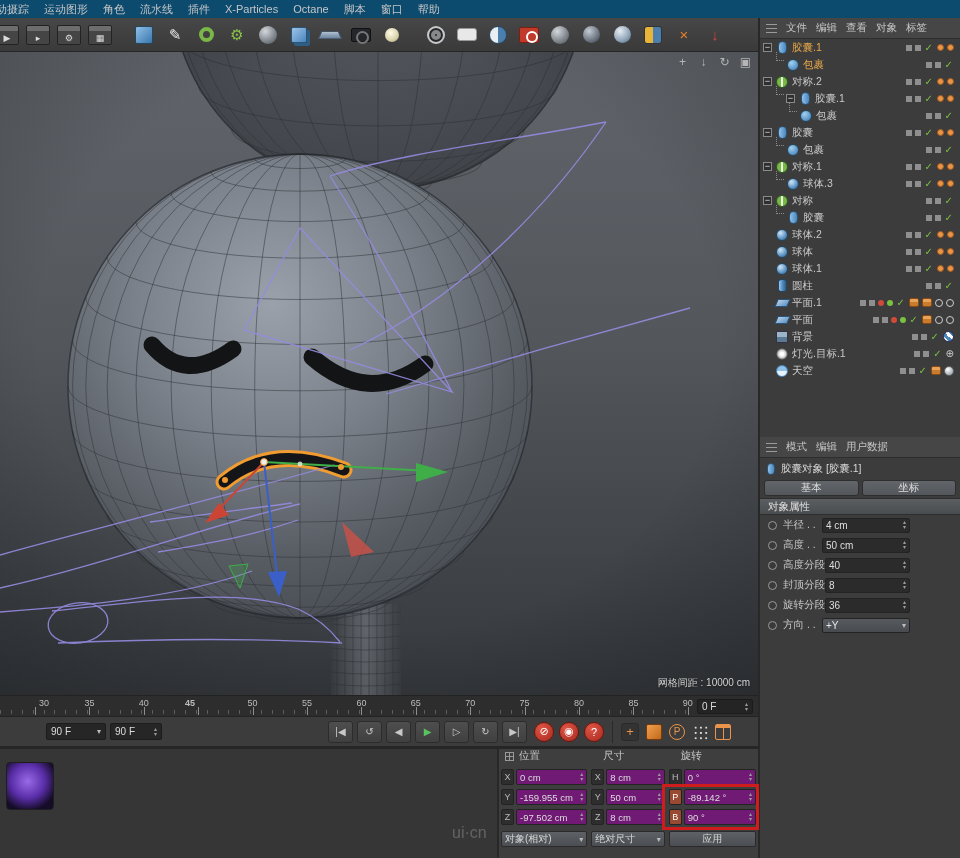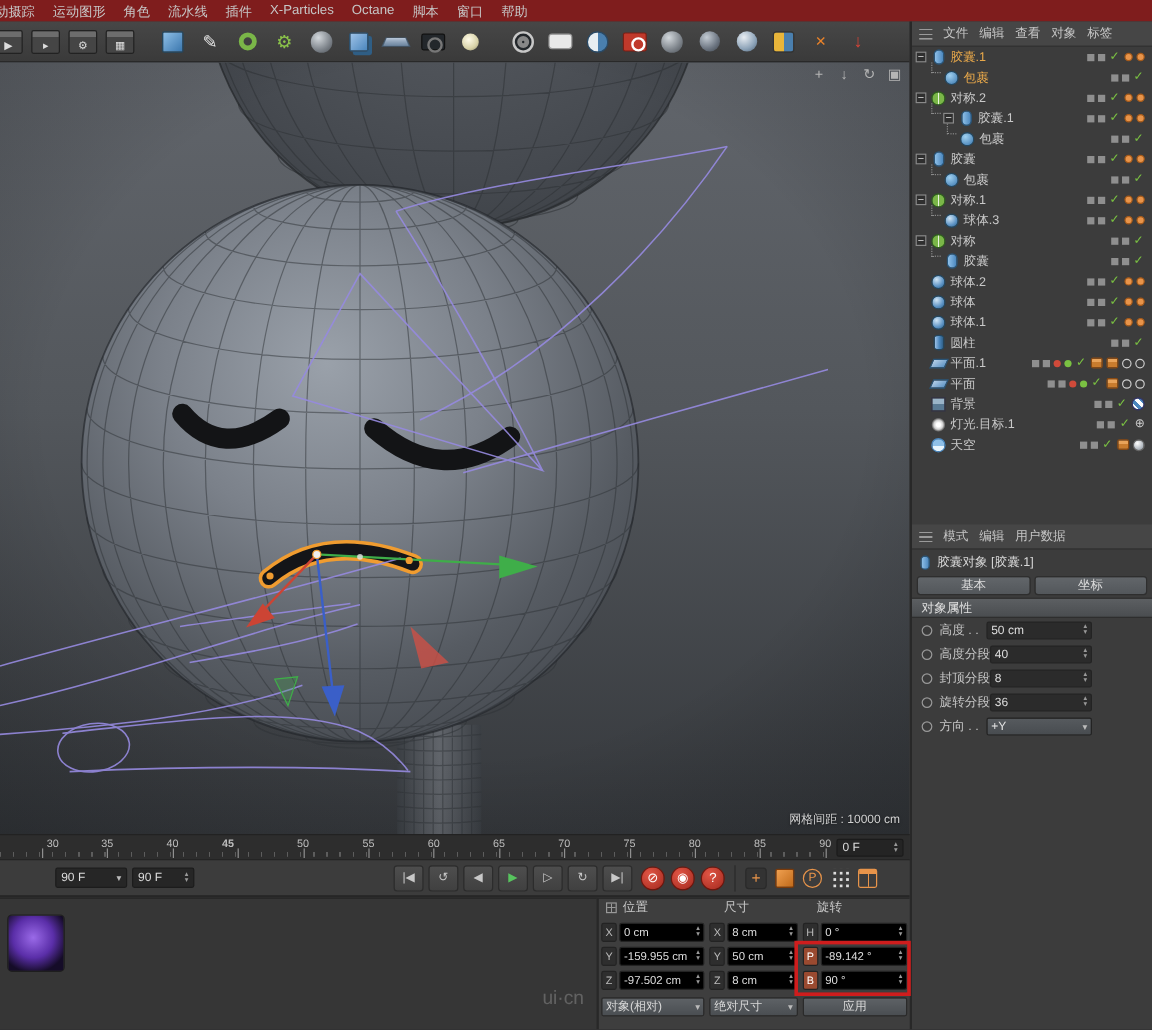--- a/index.html
+++ b/index.html
@@ -1,21 +1,21 @@
 <!DOCTYPE html>
 <html><head>
 <meta charset="utf-8">
 <style>
 *{margin:0;padding:0;box-sizing:border-box}
 html,body{width:960px;height:858px;overflow:hidden;background:#2b2b2b;
   font-family:"Liberation Sans","DejaVu Sans",sans-serif;}
 #root{position:relative;width:960px;height:858px;background:#3a3a3a;color:#c8c8c8;font-size:11px}
 
 
-#menubar{position:absolute;left:0;top:0;width:960px;height:18px;background:#7f1d1d;
+#menubar{position:absolute;left:0;top:0;width:960px;height:18px;background:#0c4a6e;
  display:flex;align-items:center;gap:15px;padding-left:2px;color:#c6c6c6;font-size:11px;white-space:nowrap}
 #menubar .mitem:first-child{margin-left:-6px}
 .mitem{cursor:default}
 
 
 #toolbar{position:absolute;left:0;top:18px;width:758px;height:34px;
  background:linear-gradient(#474747,#3a3a3a);border-bottom:1px solid #262626;
  display:flex;align-items:center;padding:0 4px;gap:1px}
 #toolbar .tbtn:first-child{margin-left:-12px}
 .tbtn{width:30px;height:30px;flex:none;display:flex;align-items:center;justify-content:center;border-radius:3px;font-size:15px}
@@ -140,21 +140,21 @@
 .ch2{width:78px;padding-left:14px}
 .ch3{width:92px;padding-left:14px}
 .gicon{width:9px;height:9px;border:1px solid #999;
  background:linear-gradient(90deg,transparent 0 3px,#999 3px 4px,transparent 4px 7px,#999 7px 8px,transparent 8px),
  linear-gradient(transparent 0 3px,#999 3px 4px,transparent 4px 7px,#999 7px 8px,transparent 8px)}
 .cm-row{display:flex;height:20px;align-items:center}
 .cell{display:flex;align-items:center;gap:2px;padding:0 2px}
 .cell.p1{width:91px}.cell.p2{width:78px}.cell.p3{width:92px}
 .axl{flex:none;width:13px;height:16px;background:#2e2e2e;border:1px solid #232323;color:#bbb;font-size:9px;display:flex;align-items:center;justify-content:center;border-radius:2px}
 .axl.hl{background:#9a4a30;color:#fff}
-.axf{flex:1;height:16px;background:#000000;border:1px solid #232323;border-radius:2px;color:#dedede;display:flex;align-items:center;padding:0 3px;font-size:9.5px;white-space:nowrap;overflow:hidden}
+.axf{flex:1;height:16px;background:#701a75;border:1px solid #232323;border-radius:2px;color:#dedede;display:flex;align-items:center;padding:0 3px;font-size:9.5px;white-space:nowrap;overflow:hidden}
 .cm-btns{display:flex;margin-top:4px}
 .cm-btn{flex:1;height:16px;background:linear-gradient(#5e6266,#4a4e52);border:1px solid #2a2a2a;border-radius:2px;
  color:#d8d8d8;font-size:10px;display:flex;align-items:center;justify-content:center;gap:4px;padding:0 3px;white-space:nowrap}
 #annotation{position:absolute;left:662px;top:784px;width:97px;height:46px;border:3px solid #cf1d1d;z-index:50;pointer-events:none}
 #watermark{position:absolute;left:452px;top:824px;font-size:16px;color:rgba(255,255,255,.22);font-weight:normal}
 </style>
 </head>
 <body>
 
 <div id="root">
@@ -651,20 +651,31 @@
         <span>胶囊对象 [胶囊.1]</span>
       </div>
       <div class="am-tabs" id="am-tabs">
           <span class="tab">基本</span>
           <span class="tab">坐标</span>
         </div>
       <div class="am-section">对象属性</div>
       <div id="am-fields">
           <div class="arow">
             <span class="fdot"></span>
+            <span class="flabel">半径 . .</span>
+            <span class="ffield">
+              <span>4 cm</span>
+              <span class="spin">
+                <span>▴</span>
+                <span>▾</span>
+              </span>
+            </span>
+          </div>
+          <div class="arow">
+            <span class="fdot"></span>
             <span class="flabel">高度 . .</span>
             <span class="ffield">
               <span>50 cm</span>
               <span class="spin">
                 <span>▴</span>
                 <span>▾</span>
               </span>
             </span>
           </div>
           <div class="arow">

